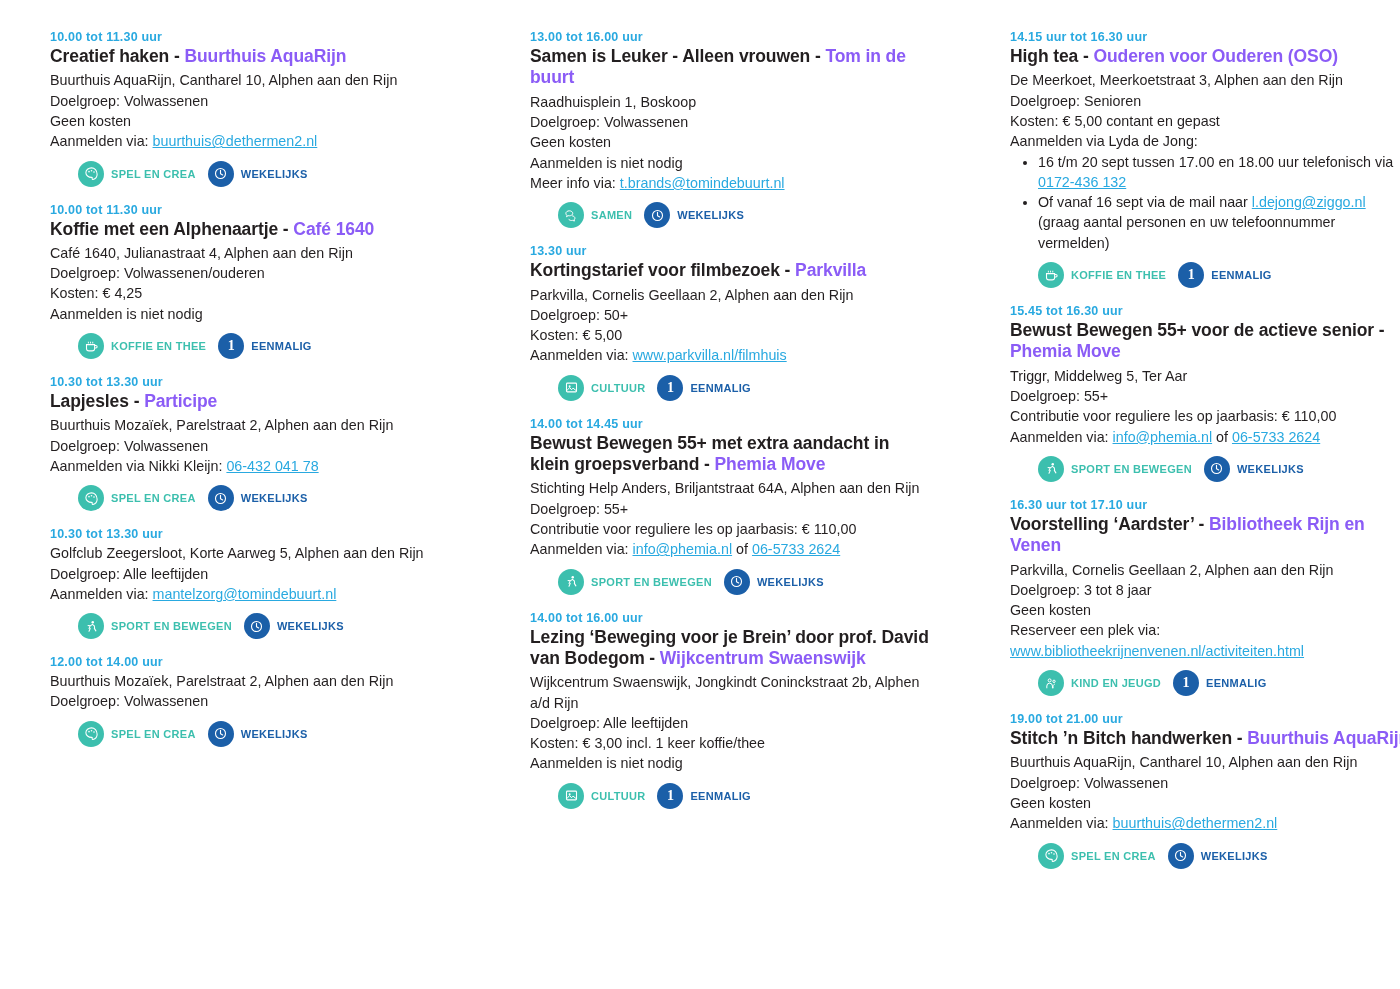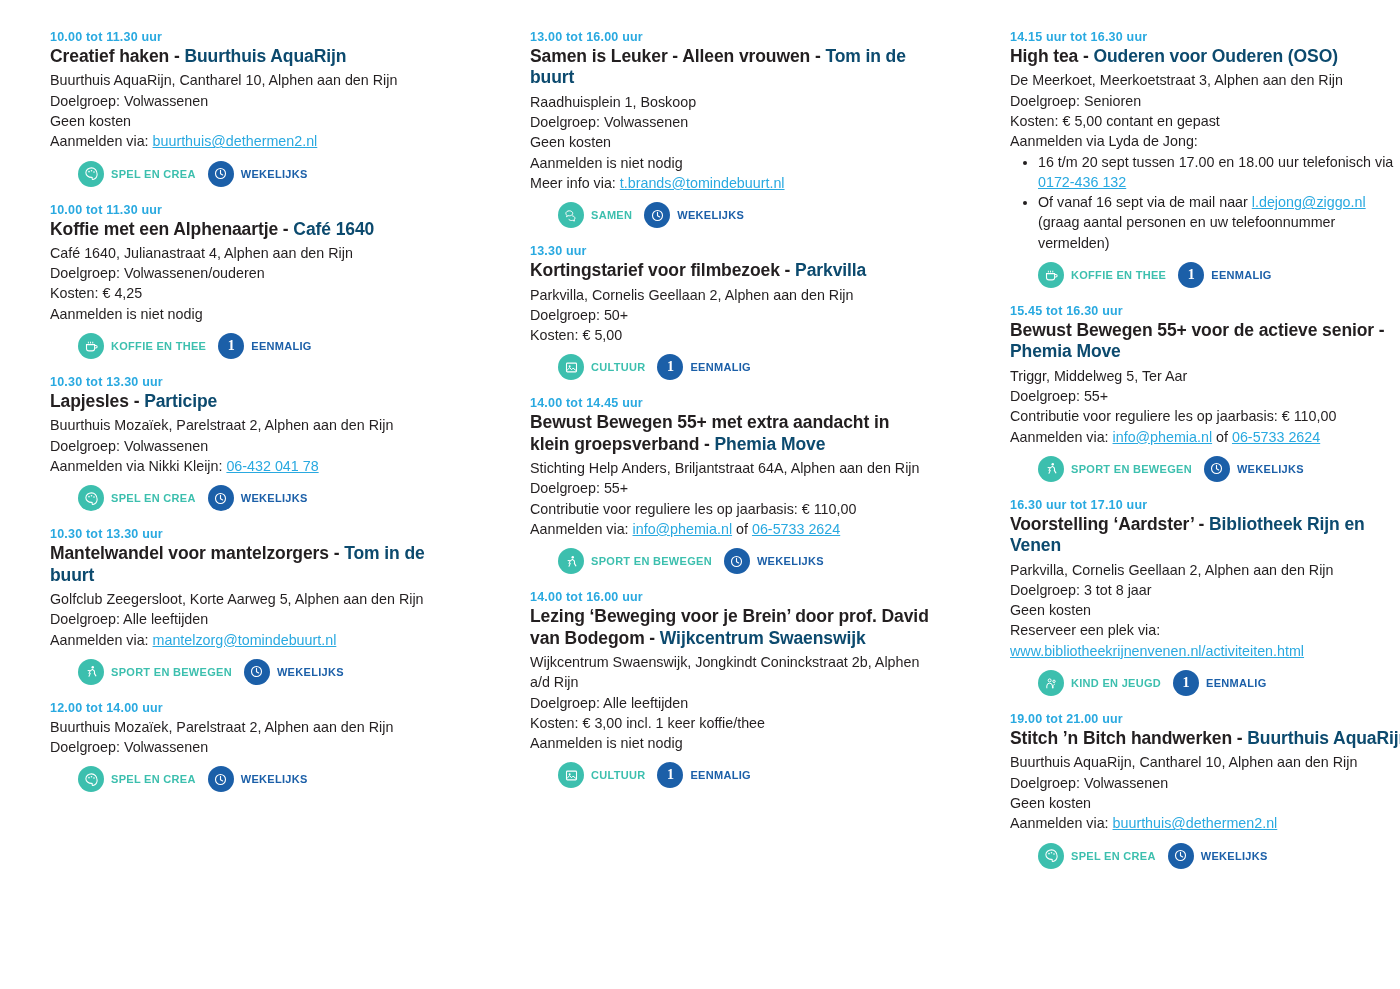--- a/index.html
+++ b/index.html
@@ -43,21 +43,21 @@
   }
   .title {
     font-size: 17.5px;
     font-weight: bold;
     line-height: 1.22;
     color: #231f20;
     margin-bottom: 3px;
     letter-spacing: -0.1px;
   }
   .title .org {
-    color: #0c4a6e;
+    color: #8b5cf6;
   }
   .title .plain {
     color: #231f20;
   }
   .lines {
     font-size: 14.3px;
     line-height: 1.42;
     color: #231f20;
   }
   .lines div {
@@ -208,21 +208,20 @@
                 <circle cx="12" cy="12" r="8" fill="none" stroke="#fff" stroke-width="1.8"></circle>
                 <path d="M12 7v5.3l3.5 2" fill="none" stroke="#fff" stroke-width="1.8" stroke-linecap="round" stroke-linejoin="round"></path>
               </svg>
             </span>
             <span class="tag-label label-blue">WEKELIJKS</span>
           </div>
         </div>
       </div>
       <div class="event">
         <div class="time">10.30 tot 13.30 uur</div>
-        <div class="title"><span class="plain">Mantelwandel voor mantelzorgers - </span><span class="org">Tom in de buurt</span></div>
         <div class="lines">
           <div>Golfclub Zeegersloot, Korte Aarweg 5, Alphen aan den Rijn</div>
           <div>Doelgroep: Alle leeftijden</div>
           <div>Aanmelden via: <a class="link" href="#">mantelzorg@tomindebuurt.nl</a></div>
         </div>
         <div class="tags">
           <div class="tag">
             <span class="badge badge-green">
               <svg width="15" height="15" viewBox="0 0 24 24">
                 <circle cx="14" cy="5" r="2" fill="#fff"></circle>
@@ -304,20 +303,21 @@
           </div>
         </div>
       </div>
       <div class="event">
         <div class="time">13.30 uur</div>
         <div class="title"><span class="plain">Kortingstarief voor filmbezoek - </span><span class="org">Parkvilla</span></div>
         <div class="lines">
           <div>Parkvilla, Cornelis Geellaan 2, Alphen aan den Rijn</div>
           <div>Doelgroep: 50+</div>
           <div>Kosten: € 5,00</div>
+          <div>Aanmelden via: <a class="link" href="#">www.parkvilla.nl/filmhuis</a></div>
         </div>
         <div class="tags">
           <div class="tag">
             <span class="badge badge-green">
               <svg width="15" height="15" viewBox="0 0 24 24">
                 <rect x="4" y="5" width="16" height="14" rx="1.5" fill="none" stroke="#fff" stroke-width="1.7"></rect>
                 <circle cx="9" cy="10" r="1.6" fill="#fff"></circle>
                 <path d="M4.5 17l4.5-5 3 3.5 2.5-2.5 5 4" fill="none" stroke="#fff" stroke-width="1.6" stroke-linejoin="round"></path>
               </svg>
             </span>

